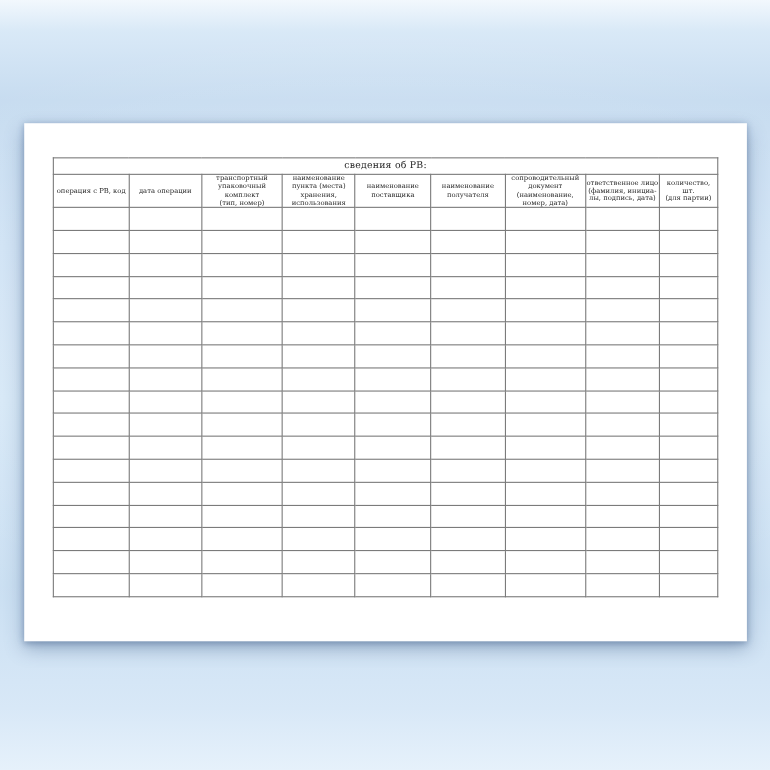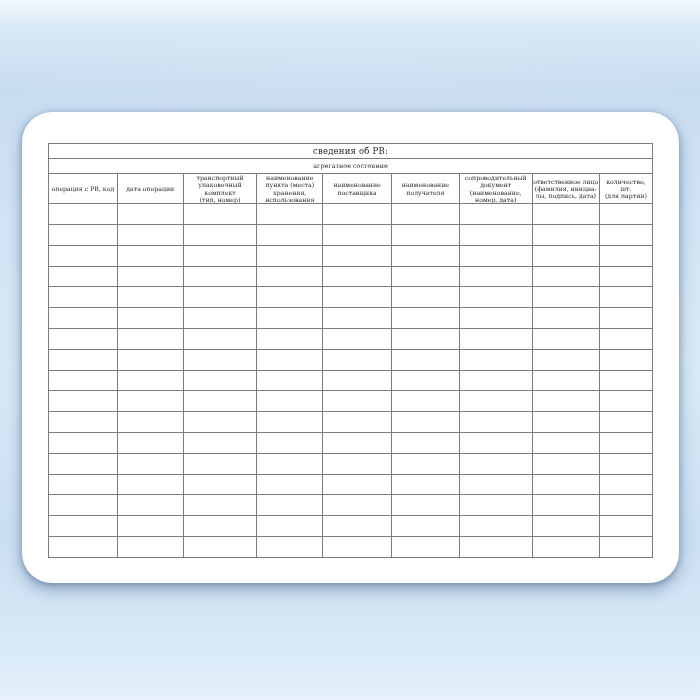--- a/index.html
+++ b/index.html
@@ -32,21 +32,20 @@
     position: absolute;
     left: 22px;
     top: 112px;
     width: 657px;
     height: 471px;
     background: var(--sheet-color, #ffffff);
     box-shadow:
       0 7px 16px rgba(70, 100, 140, 0.45),
       0 2px 5px rgba(80, 110, 150, 0.35),
       0 0 6px rgba(110, 140, 175, 0.25);
-    border-radius: 30px;
   }
   table.rv-table {
     position: absolute;
     left: 26px;
     top: 31px;
     width: 605px;
     border-collapse: collapse;
     table-layout: fixed;
     color: var(--text-color, #1f1f1f);
   }
@@ -105,23 +104,20 @@
           <col class="c4">
         <col class="c5">
           <col class="c6">
           <col class="c7">
           <col class="c8">
           <col class="c9">
       </colgroup>
       <thead>
         <tr>
           <td class="title-cell" colspan="9">сведения об РВ:</td>
-        </tr>
-        <tr>
-          <td class="subtitle-cell" colspan="9">агрегатное состояние</td>
         </tr>
         <tr class="header-row" id="header-row">
             <th>операция с РВ, код</th>
             <th>дата операции</th>
             <th>транспортный
 упаковочный
 комплект
 (тип, номер)</th>
             <th>наименование
 пункта (места)

